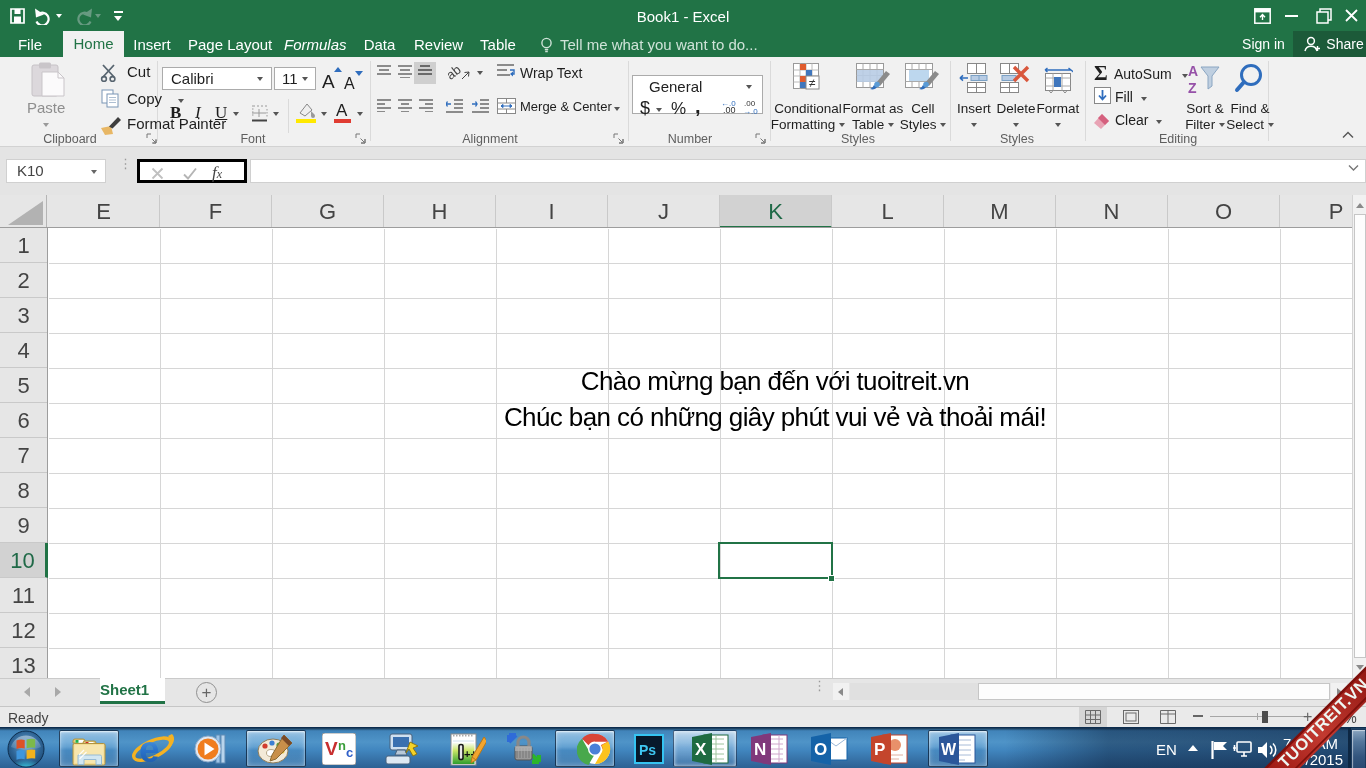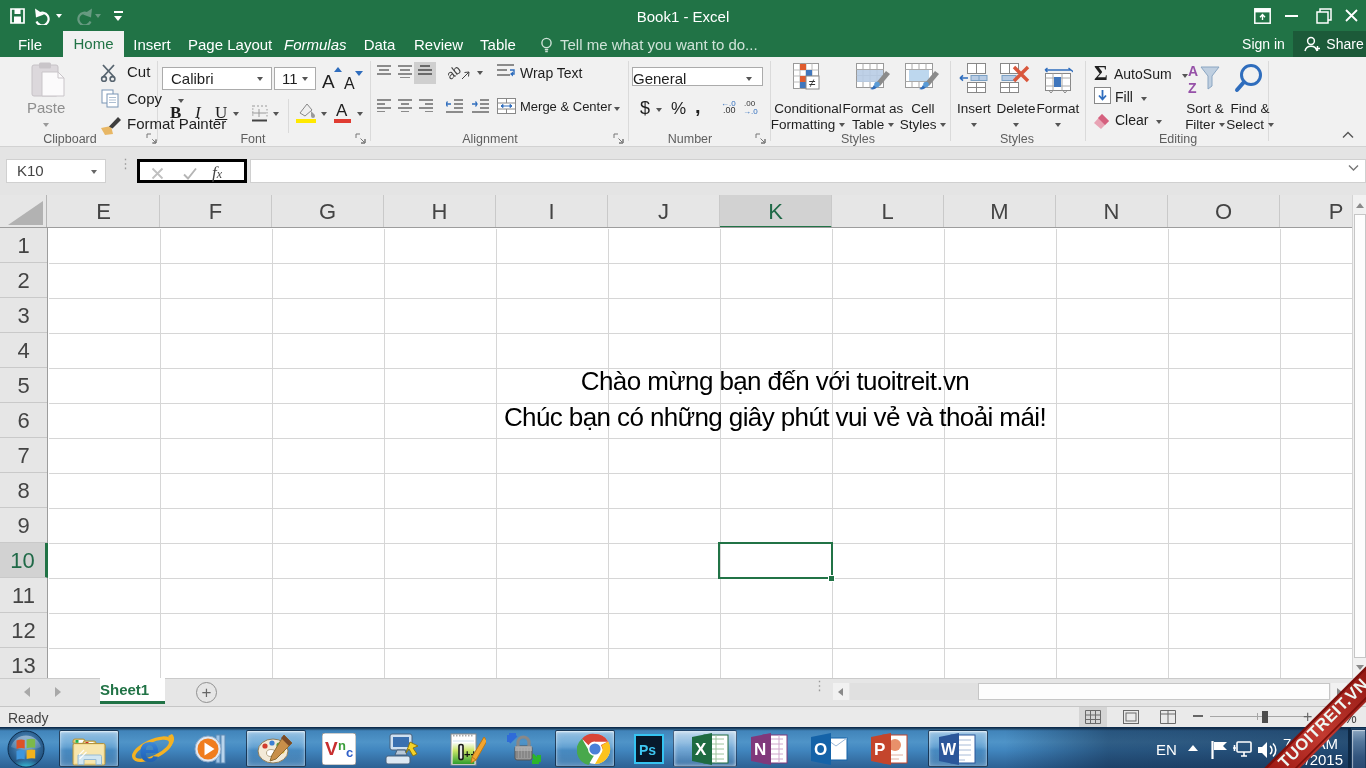--- a/index.html
+++ b/index.html
@@ -241,21 +241,21 @@
       <path d="M4 8 h11 M4 8 l2 -1.6 v3.2 z M15 8 l-2 -1.6 v3.2 z" stroke="#2f6dbd" fill="#2f6dbd" stroke-width="1"></path>
     </svg>
     <div class="rtext" style="left:520px;top:42px;font-size:13px;">Merge &amp; Center</div>
     <div class="dda" style="left:614px;top:50px;"></div>
     <div class="glabel" style="left:440px;width:100px;">Alignment</div>
     <svg class="dl" style="left:613px;" width="12" height="12" viewBox="0 0 12 12">
         <path d="M1 1 h4 M1 1 v4 M10 6 v4 h-4" stroke="#777" fill="none"></path>
         <path d="M5.5 5.5 l4 4 m0.5 -3.5 v4 h-4" stroke="#777" fill="none"></path>
       </svg>
 
-    <div class="combo" style="left:632px;top:10px;width:131px;height:19px;line-height:21px;padding-left:0;">General<div class="dda" style="left:113px;top:9px;"></div></div>
+    <div class="combo" style="left:632px;top:18px;width:131px;height:39px;line-height:21px;padding-left:16px;">General<div class="dda" style="left:113px;top:9px;"></div></div>
     <div class="rtext" style="left:640px;top:41px;font-size:18px;">$</div>
     <div class="dda" style="left:656px;top:51px;"></div>
     <div class="rtext" style="left:671px;top:42px;font-size:17px;">%</div>
     <div class="rtext" style="left:695px;top:38px;font-size:20px;font-weight:bold;">,</div>
     <svg class="abs" style="left:719px;top:42px;" width="18" height="16" viewBox="0 0 18 16">
       <text x="4" y="14" font-size="9" fill="#333">.00</text>
         <text x="2" y="7" font-size="8" fill="#2f6dbd">←.0</text>
     </svg>
     <svg class="abs" style="left:741px;top:42px;" width="18" height="16" viewBox="0 0 18 16">
       <text x="3" y="7" font-size="8" fill="#333">.00</text>

